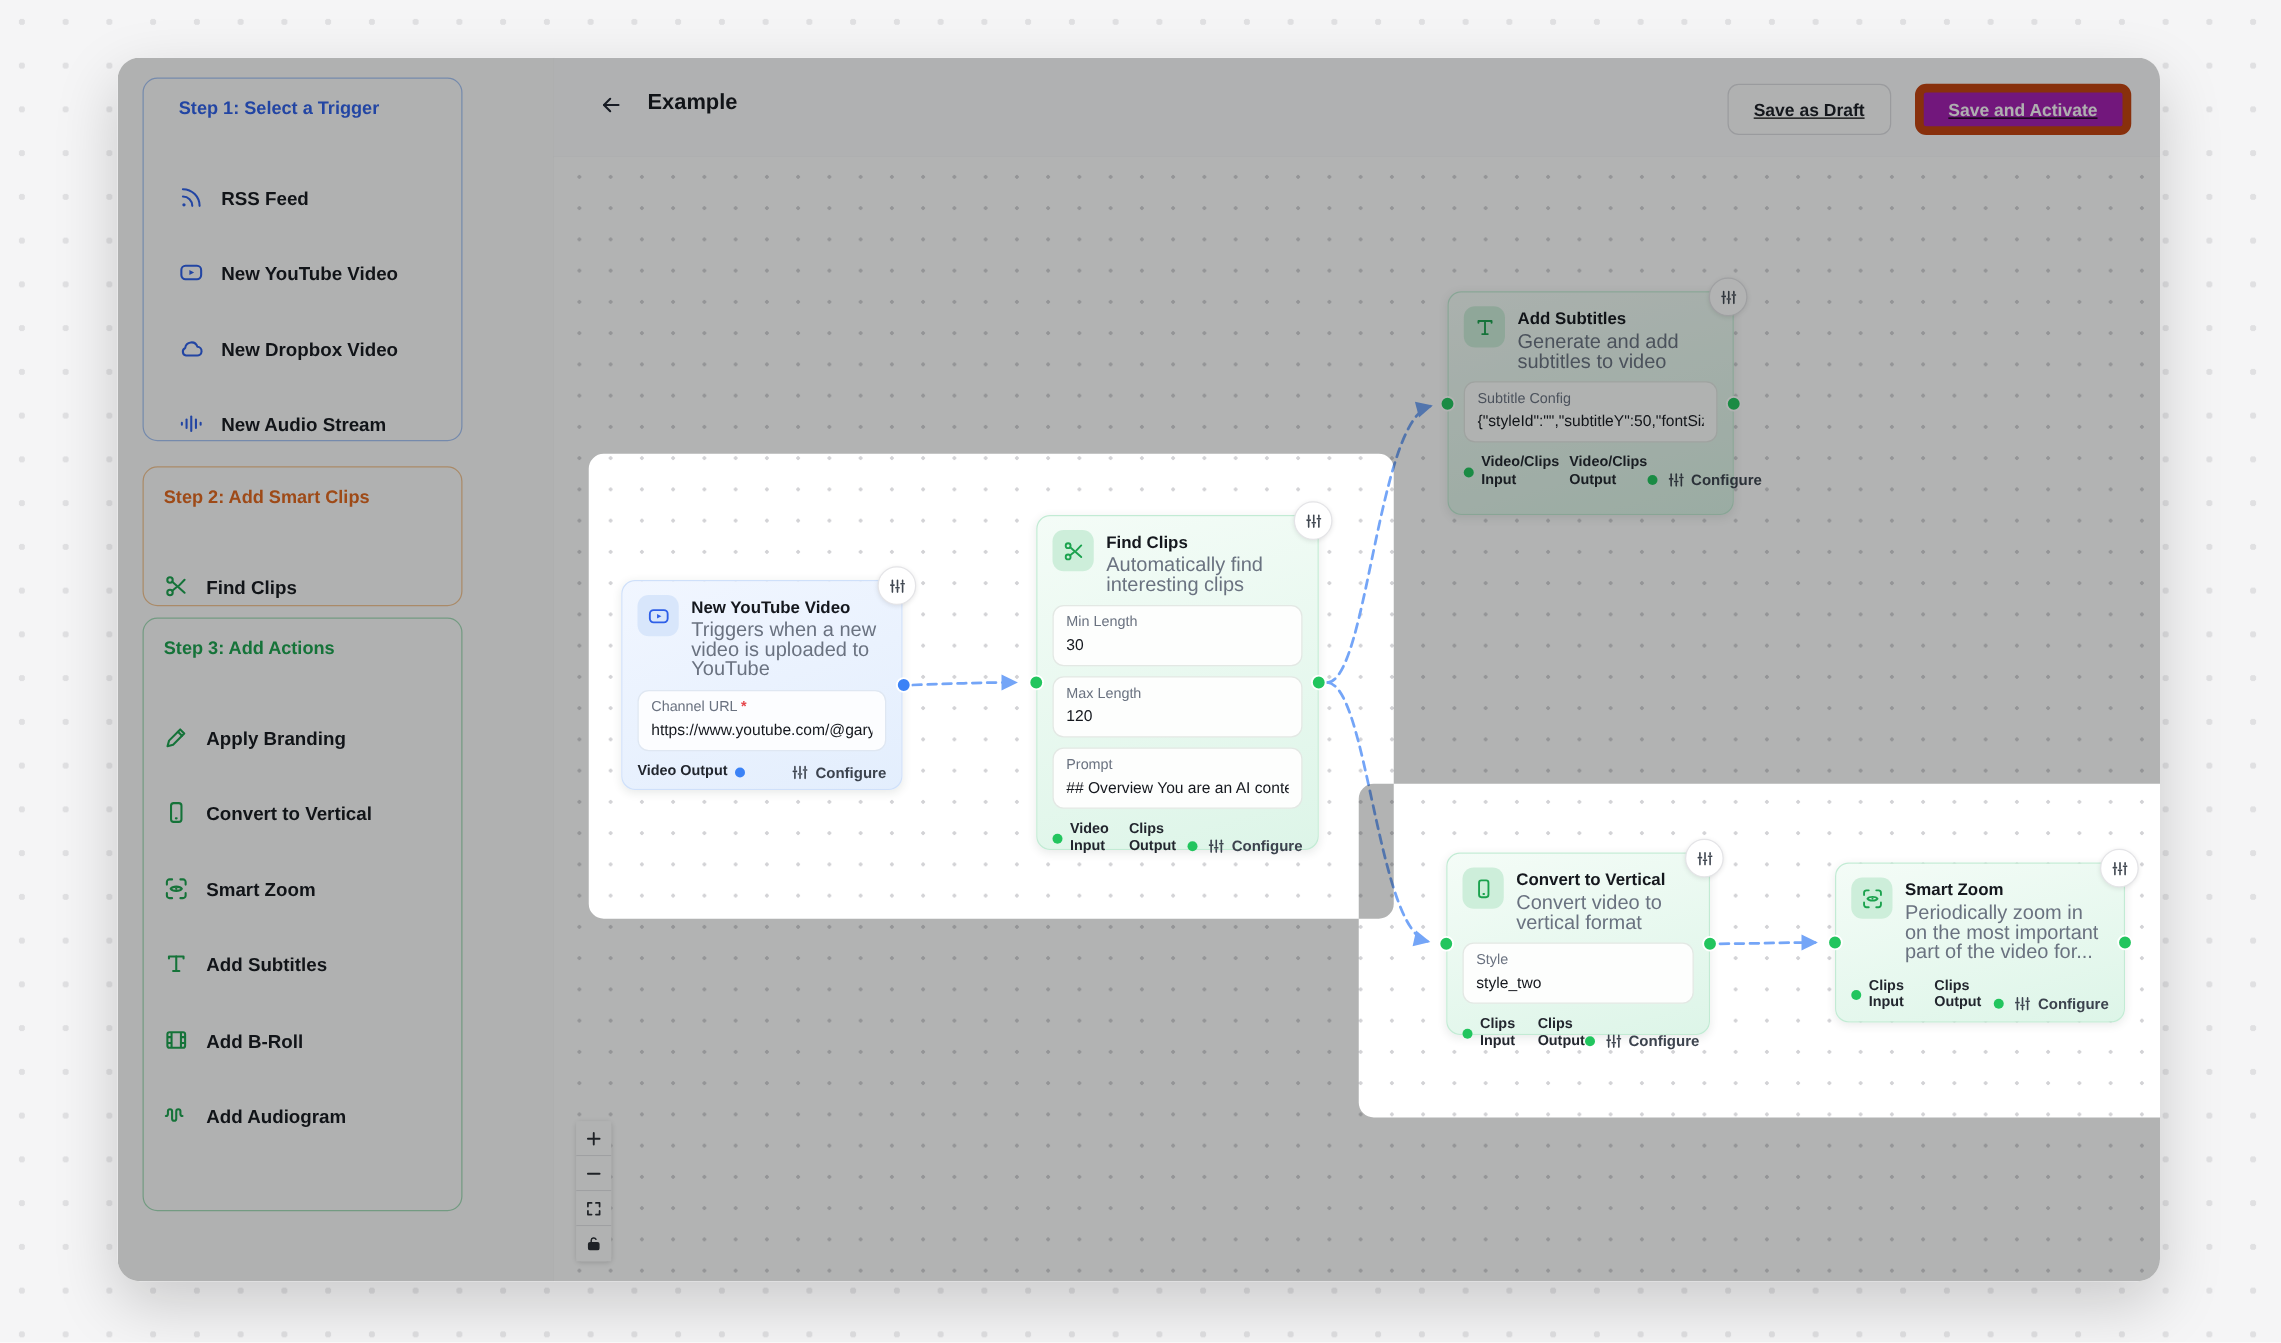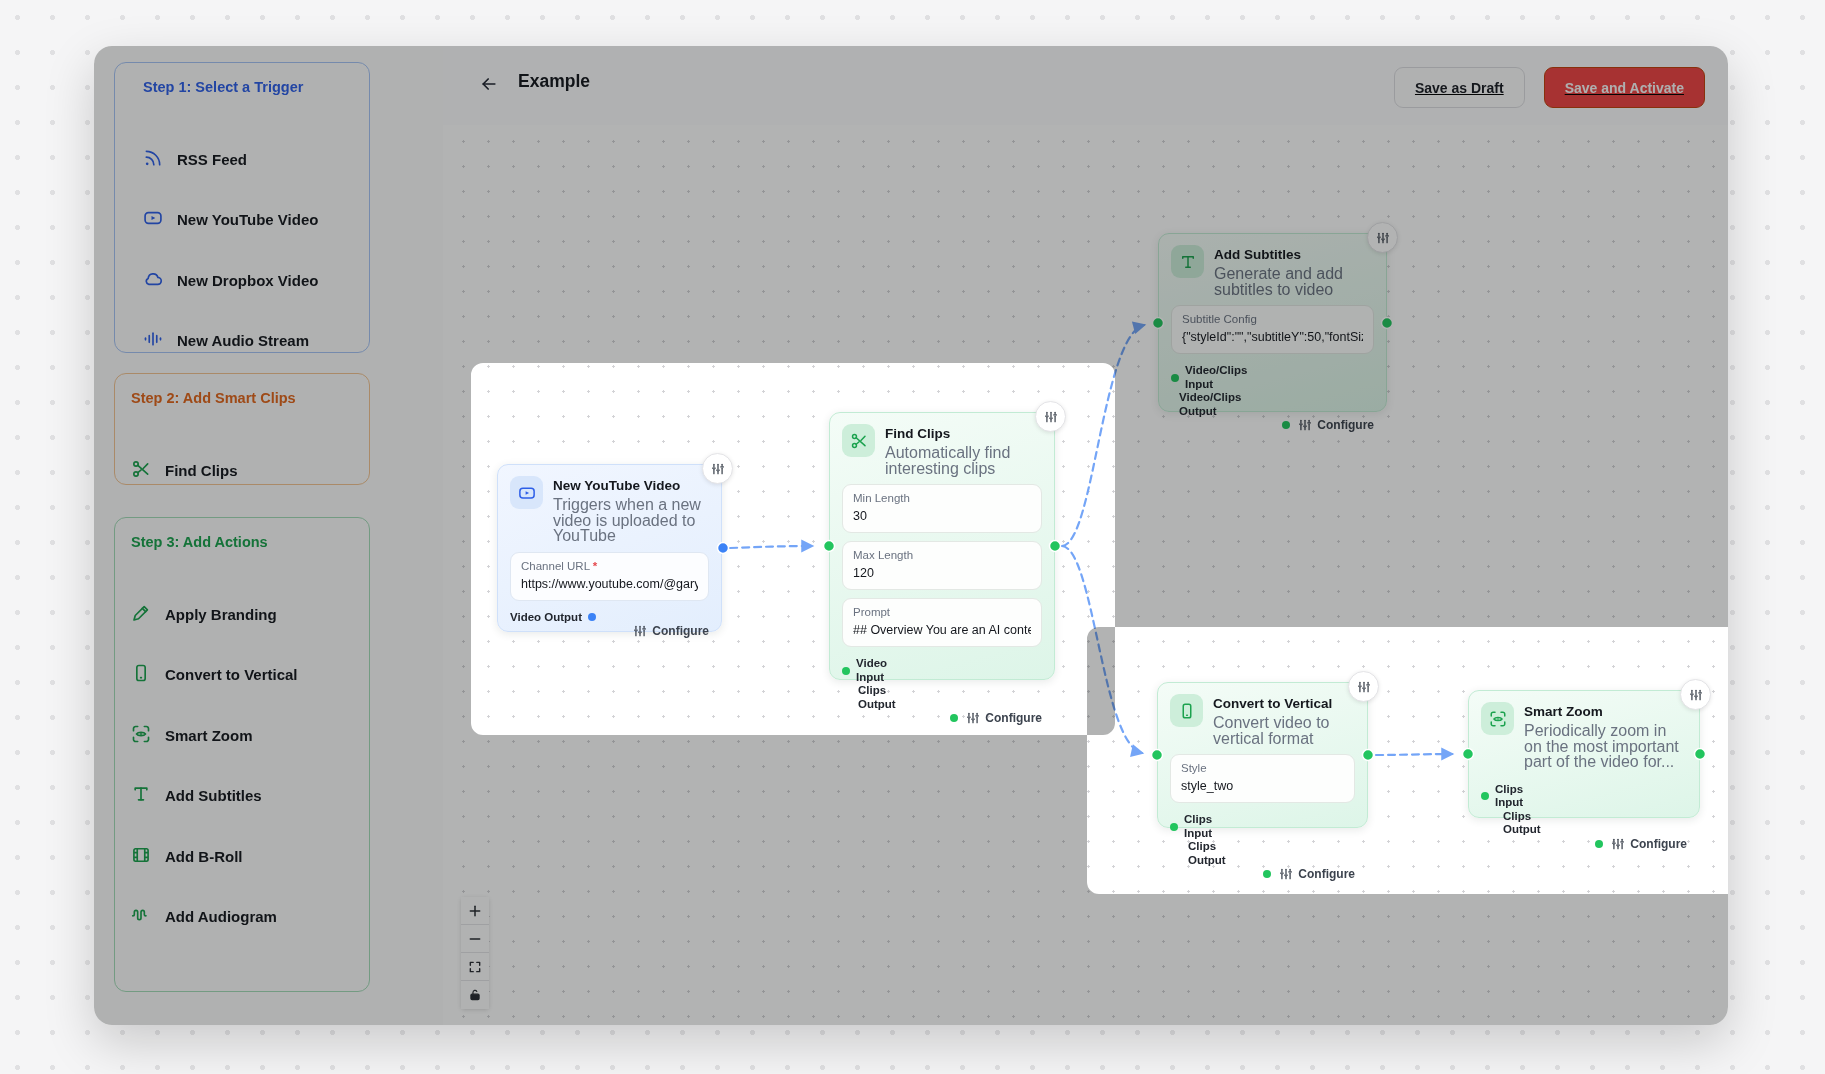--- a/index.html
+++ b/index.html
@@ -13,38 +13,38 @@
   .window{
     position:absolute;left:94px;top:46px;width:1634px;height:979px;
     background:#ffffff;border-radius:18px;overflow:hidden;
     box-shadow:0 18px 50px rgba(0,0,0,.18);
   }
   
   .sidebar{position:absolute;left:0;top:0;width:349px;height:100%;background:#fcfcfd;border-right:1px solid #e8e8ea;}
   .stepbox{position:absolute;left:20px;width:256px;border-radius:12px;padding:14px 16px 6px 16px;box-sizing:border-box;background:#fdfdfd;}
   .stepbox.s1{top:16px;height:291px;border:1px solid #a7c4f5;padding-left:28px;}
   .stepbox.s2{top:327px;height:112px;border:1px solid #f3c492;}
-  .stepbox.s3{top:471px;height:475px;border:1px solid #a4dcb8;}
+  .stepbox.s3{top:448px;height:475px;border:1px solid #a4dcb8;}
   .steptitle{font-size:14.5px;font-weight:700;line-height:20px;margin-bottom:10px;}
   .s1 .steptitle{color:#2e5fe8;}
   .s2 .steptitle{color:#e2661c;}
   .s3 .steptitle{color:#1ba24e;}
   .sitem{height:60.5px;display:flex;align-items:flex-end;gap:14px;cursor:grab;}
   .sitem .lab{font-size:15px;font-weight:600;color:#15181e;}
   .icn{width:20px;height:20px;flex:0 0 20px;display:block;}
   .icn svg{display:block;width:20px;height:20px;}
   .blue-ic{stroke:#2e5fe8;}
   
   .header{position:absolute;left:349px;top:0;right:0;height:79px;background:#fdfdfe;border-bottom:1px solid #e4e4e7;}
   .backbtn{position:absolute;left:32px;top:26px;width:28px;height:28px;display:flex;align-items:center;justify-content:center;cursor:pointer;color:#1f2430;}
   .htitle{position:absolute;left:75px;top:25px;font-size:17.5px;font-weight:700;color:#15181e;}
   .hbtns{position:absolute;right:23px;top:21px;display:flex;gap:19px;text-decoration:underline;}
   .btn{height:41px;border-radius:9px;display:flex;align-items:center;padding:0 20px;font-size:14px;font-weight:600;box-sizing:border-box;cursor:pointer;}
   .btn.ghost{background:#fdfdfd;border:1px solid #dddde1;color:#1a1d24;}
-  .btn.dark{background:#ef4444;border:1px solid #c2410c;color:#fafafa;}
+  .btn.dark{background:#a21caf;border:7px solid #c2410c;color:#fafafa;}
   
   .canvas{
     position:absolute;left:349px;top:79px;right:0;bottom:0;background:#ffffff;
     background-image:radial-gradient(#d3d3d6 1.3px, transparent 1.4px);
     background-size:25px 25px;background-position:8px 4px;cursor:grab;
   }
   
   .node{position:absolute;border-radius:11px;box-sizing:border-box;padding:11px 12px;box-shadow:0 2px 8px rgba(30,50,40,.10);}
   .node.bluenode{background:linear-gradient(160deg,#f1f6ff 0%,#e3eefd 100%);border:1px solid #cfe0fa;}
   .node.greennode{background:linear-gradient(165deg,#f4fcf7 0%,#ddf5e8 100%);border:1px solid #c2ebd4;}
@@ -53,21 +53,21 @@
   .bluenode .nicon{background:#d8e6fb;}
   .greennode .nicon{background:#cdeeda;}
   .nicon svg{width:18px;height:18px;}
   .ntitle{font-size:13.5px;font-weight:700;color:#15181e;line-height:17px;padding-top:1px;}
   .ndesc{font-size:16px;color:#6a7280;line-height:15.5px;margin-top:3px;}
   .nfield{background:#fdfefd;border:1px solid #e3e8e4;border-radius:9px;padding:6px 10px 7px 10px;margin-top:8px;}
   .bluenode .nfield{background:#fcfdff;border-color:#dfe7f2;}
   .flabel{font-size:11.5px;color:#6a7280;line-height:15px;}
   .req{color:#e5484d;font-weight:700;}
   .fvalue{font-size:12.5px;color:#15181e;line-height:17px;margin-top:2px;white-space:nowrap;overflow:hidden;}
-  .nports{display:flex;align-items:flex-start;margin-top:10px;flex-direction:column;}
+  .nports{display:flex;align-items:flex-end;margin-top:10px;}
   .pgroup{display:flex;align-items:center;gap:6px;}
   .plabel{font-size:11.5px;font-weight:600;color:#22262e;line-height:13.5px;}
   .wrapnarrow{max-width:50px;}
   .wrapmed{max-width:84px;}
   .dot{width:8px;height:8px;border-radius:50%;display:inline-block;flex:0 0 8px;}
   .dot.g{background:#22c55e;}
   .dot.b{background:#3b82f6;}
   .conf{display:flex;align-items:center;gap:5px;margin-left:auto;color:#3c434e;font-size:12px;font-weight:600;cursor:pointer;}
   .conf svg{width:14px;height:14px;stroke:#3c434e;}
   .cornerbtn{position:absolute;top:-12px;right:-12px;width:29px;height:29px;border-radius:50%;background:#ffffff;border:1px solid #e4e4e7;box-shadow:0 1px 4px rgba(0,0,0,.10);display:flex;align-items:center;justify-content:center;cursor:grab;}

